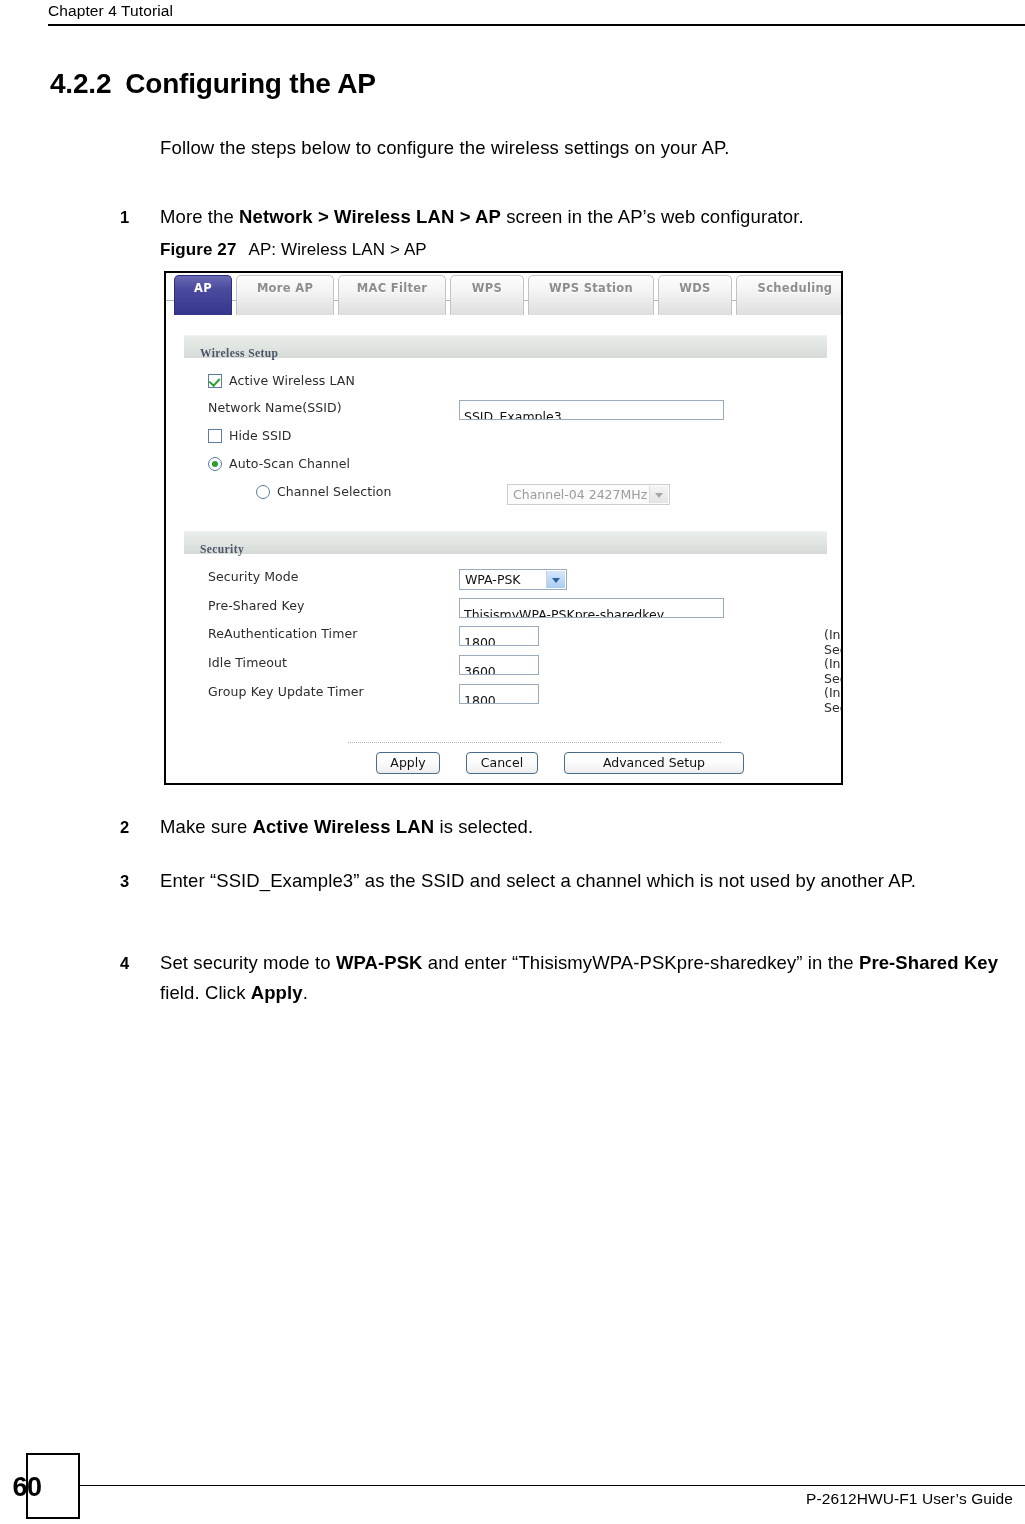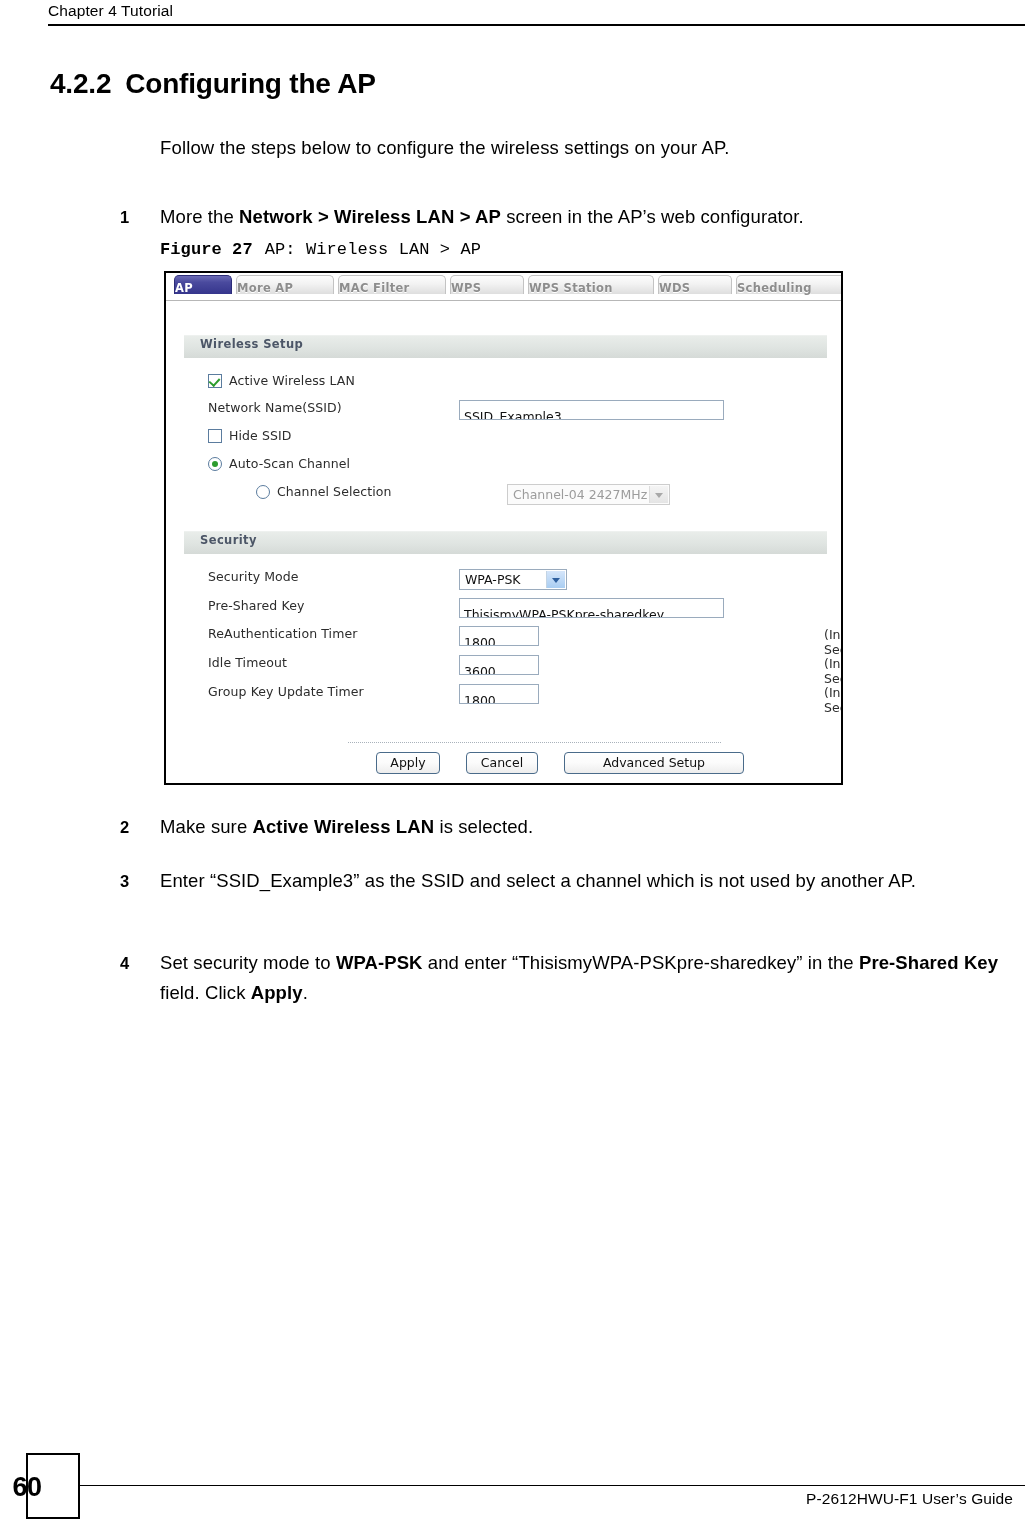--- a/index.html
+++ b/index.html
@@ -87,21 +87,20 @@
   #step4 { left: 120px; top: 948px; width: 890px; }
 
   
   .figure-caption {
     position: absolute;
     left: 160px;
     top: 240px;
     font-size: 17px;
     letter-spacing: 0.1px;
     white-space: nowrap;
-    font-family: Liberation Mono, monospace;
   }
   .figure-caption .fig-label { font-weight: bold; margin-right: 12px; }
 
   
   .figure-box {
     position: absolute;
     left: 164px;
     top: 271px;
     width: 679px;
     height: 514px;
@@ -117,22 +116,23 @@
     position: absolute;
     left: 0; top: 0;
     width: 100%;
     height: 27px;
     background: #ffffff;
     border-bottom: 1px solid #b7b7b7;
   }
   .tab {
     position: absolute;
     top: 2px;
-    height: 19px;
+    height: 40px;
     line-height: 25px;
+    text-align: center;
     font-size: 11.5px;
     font-weight: bold;
     letter-spacing: 0.3px;
     color: #8d8d8d;
     background: linear-gradient(to bottom, #fdfdfd 0%, #f2f2f2 45%, #dedede 100%);
     border: 1px solid #c3c3c3;
     border-bottom: none;
     border-radius: 5px 5px 0 0;
     box-sizing: border-box;
     text-shadow: 0 1px 0 #ffffff;
@@ -152,25 +152,26 @@
     left: 18px;
     width: 643px;
     height: 23px;
     background: linear-gradient(to bottom, #e9edea 0%, #dfe4e1 55%, #d5dad7 100%);
     border-top: 1px solid #eef1ef;
     box-sizing: border-box;
   }
   .sec-bar .sec-title {
     position: absolute;
     left: 16px;
-    top: 1px;
+    top: 11px;
     font-size: 11.5px;
     font-weight: bold;
     color: #4c5667;
     letter-spacing: 0.4px;
+    font-family: Liberation Serif, serif;
   }
 
   
   .frow {
     position: absolute;
     left: 0;
     width: 100%;
     height: 28px;
   }
   .flabel {

